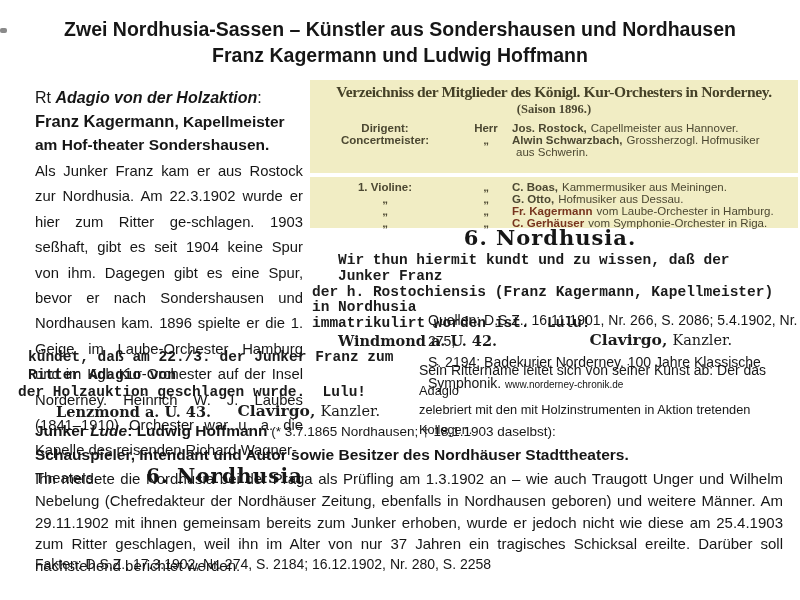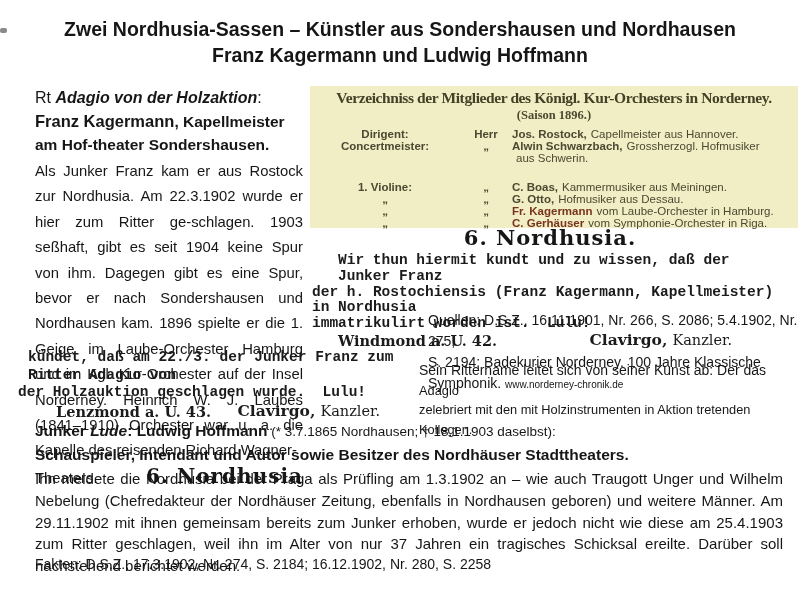--- a/index.html
+++ b/index.html
@@ -39,21 +39,21 @@
   .f-sigrow{display:flex;align-items:flex-end;}
   .f-date-l{margin-left:38px;}
   .f-sig-l{margin-left:auto;margin-right:58px;}
   .f-date-r{margin-left:26px;}
   .f-sig-r{margin-left:auto;margin-right:42px;}
   .f-sig-name{font-weight:bold;font-size:15.5px;}
   .f-sig-role{font-weight:normal;}
 
   
   .clip{position:absolute;left:310px;top:80px;width:488px;height:148px;}
-  .clip-b1{position:absolute;top:6px;left:0;right:0;height:93px;background:#f1edc4;}
+  .clip-b1{position:absolute;top:0;left:0;right:0;height:93px;background:#f1edc4;}
   .clip-b2{position:absolute;top:97px;left:0;right:0;height:51px;background:#f1edc4;}
   .clip-title{margin-top:3px;text-align:center;white-space:nowrap;
               font-family:"Liberation Serif",serif;font-weight:bold;font-size:15.5px;
               letter-spacing:-0.4px;color:#454128;}
   .clip-sub{text-align:center;font-family:"Liberation Serif",serif;font-weight:bold;
             font-size:12.5px;color:#4c4832;margin-top:1px;}
   .crow{display:flex;font-family:Liberation Sans, sans-serif;font-size:11.5px;
         line-height:12px;color:#4c4832;}
   .crow-first{margin-top:5px;}
   .crow-top2{margin-top:4px;}

